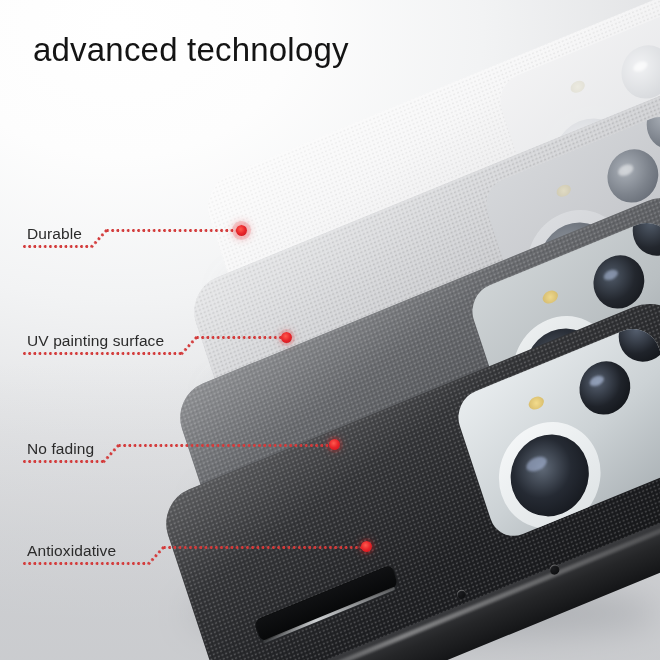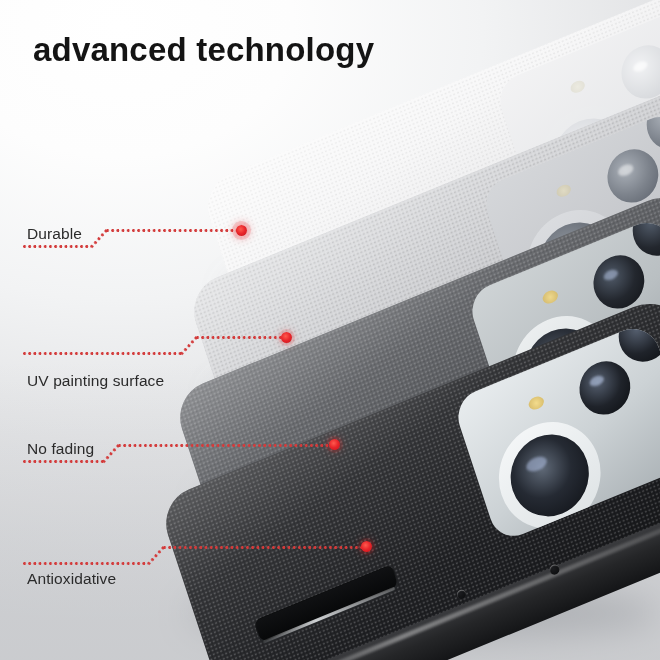--- a/index.html
+++ b/index.html
@@ -18,21 +18,21 @@
     position:absolute;inset:0;pointer-events:none;
     background:linear-gradient(180deg, rgba(255,255,255,0) 55%, rgba(196,198,201,.55) 100%);
   }
 
   
   #headline{position:absolute;left:33px;top:30px;z-index:40;}
   #headline .l1{
     font-size:33px;line-height:38px;color:#8e9092;letter-spacing:.2px;font-weight:400;
   }
   #headline .l2{
-    font-size:33px;line-height:40px;color:#141414;letter-spacing:.2px;font-weight:700;
+    font-size:33px;line-height:40px;color:#141414;letter-spacing:.2px;font-weight:400;
   }
 
   
   .case{
     position:absolute;
     width:560px;height:252px;
     border-radius:34px 46px 40px 34px;
     transform-origin:50% 50%;
     transform:rotate(-22.3deg) skewX(-4deg);
   }
@@ -234,36 +234,36 @@
 
   <div class="ann">
     <div class="txt" style="left:27px;top:225px;">Durable</div>
     <div class="uline" style="left:23px;top:245px;width:68px;"></div>
     <div class="leaddiag" style="left:91px;top:246px;width:24px;transform:rotate(-48deg);"></div>
     <div class="leadh" style="left:106px;top:229px;width:131px;"></div>
     <div class="dot" style="left:236px;top:225px;"></div>
   </div>
 
   <div class="ann">
-    <div class="txt" style="left:27px;top:332px;margin-top:40px;">UV painting surface</div>
+    <div class="txt" style="left:27px;top:332px;">UV painting surface</div>
     <div class="uline" style="left:23px;top:352px;width:158px;"></div>
     <div class="leaddiag" style="left:181px;top:353px;width:24px;transform:rotate(-48deg);"></div>
     <div class="leadh" style="left:196px;top:336px;width:86px;"></div>
     <div class="dot soft" style="left:281px;top:332px;"></div>
   </div>
 
   <div class="ann">
     <div class="txt" style="left:27px;top:440px;">No fading</div>
     <div class="uline" style="left:23px;top:460px;width:80px;"></div>
     <div class="leaddiag" style="left:103px;top:461px;width:24px;transform:rotate(-48deg);"></div>
     <div class="leadh" style="left:118px;top:444px;width:215px;"></div>
     <div class="dot soft" style="left:329px;top:439px;"></div>
   </div>
 
   <div class="ann">
-    <div class="txt" style="left:27px;top:542px;margin-top:28px;">Antioxidative</div>
+    <div class="txt" style="left:27px;top:542px;">Antioxidative</div>
     <div class="uline" style="left:23px;top:562px;width:125px;"></div>
     <div class="leaddiag" style="left:148px;top:563px;width:24px;transform:rotate(-48deg);"></div>
     <div class="leadh" style="left:163px;top:546px;width:202px;"></div>
     <div class="dot soft" style="left:361px;top:541px;"></div>
   </div>
 
 </div>
 
 </body></html>

